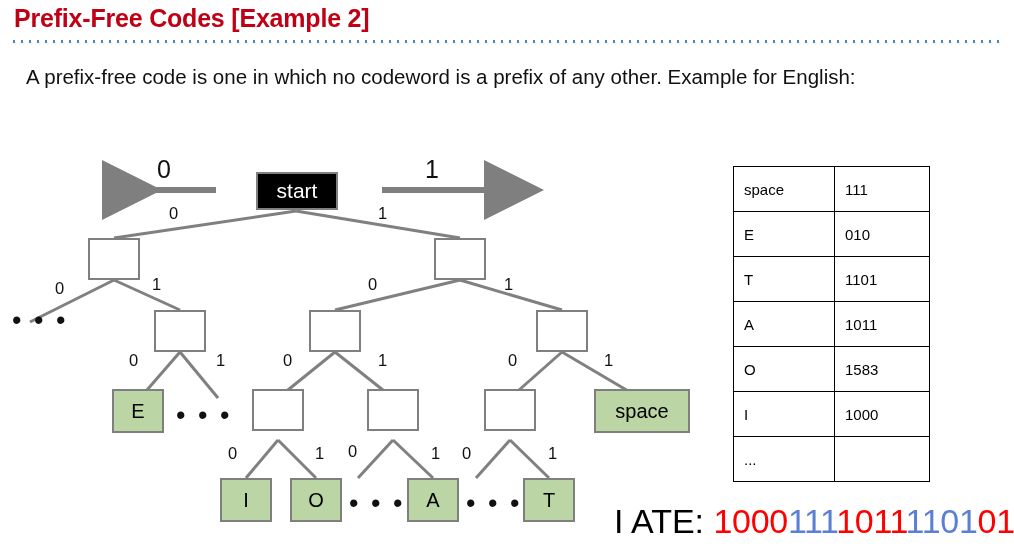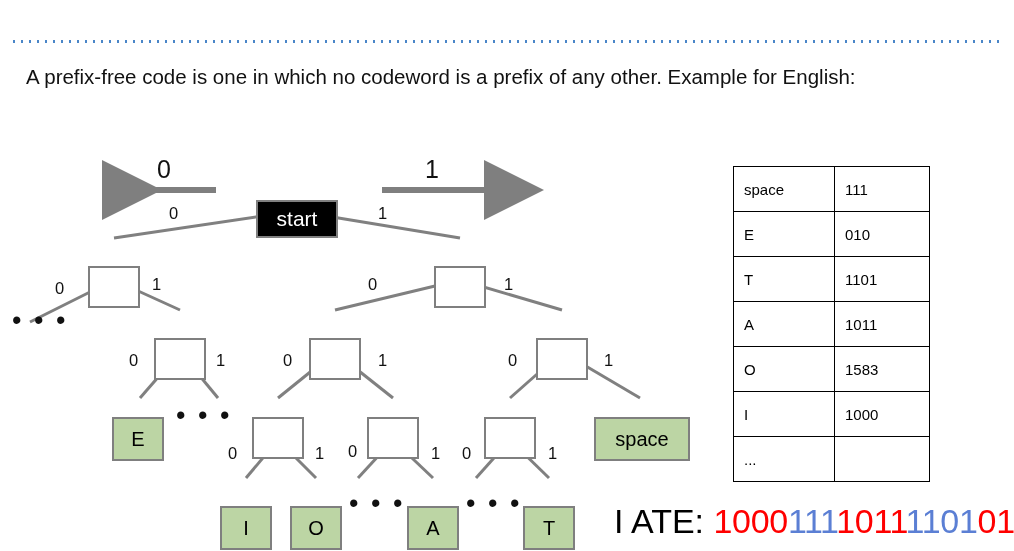--- a/index.html
+++ b/index.html
@@ -68,21 +68,20 @@
   .node {
     position: absolute;
     box-sizing: border-box;
     border: 2px solid #7f7f7f;
     background: #ffffff;
     display: flex;
     align-items: center;
     justify-content: center;
     font-size: 20px;
     color: #000000;
-    margin-top: 28px;
   }
   .node.leaf {
     background: #bcd5a4;
   }
   .node.start {
     background: #000000;
     border: 2px solid #808080;
     color: #ffffff;
     font-size: 21px;
   }
@@ -133,20 +132,21 @@
     white-space: nowrap;
     line-height: 1;
   }
   #encoded .bits { letter-spacing: -0.3px; }
 </style>
 </head>
 <body>
 
 <div id="slide">
 
+  <div id="title">Prefix-Free Codes [Example 2]</div>
   <div id="title-rule"></div>
 
   <div id="intro">A prefix-free code is one in which no codeword is a prefix of any other. Example for English:</div>
 
   <div id="tree">
 
     <svg viewBox="0 0 720 400">
       <defs>
         <marker id="arrL" markerWidth="10" markerHeight="10" refX="9" refY="5" orient="auto" markerUnits="strokeWidth">
           <path d="M10,0 L10,10 L0,5 z" fill="#7f7f7f"></path>

